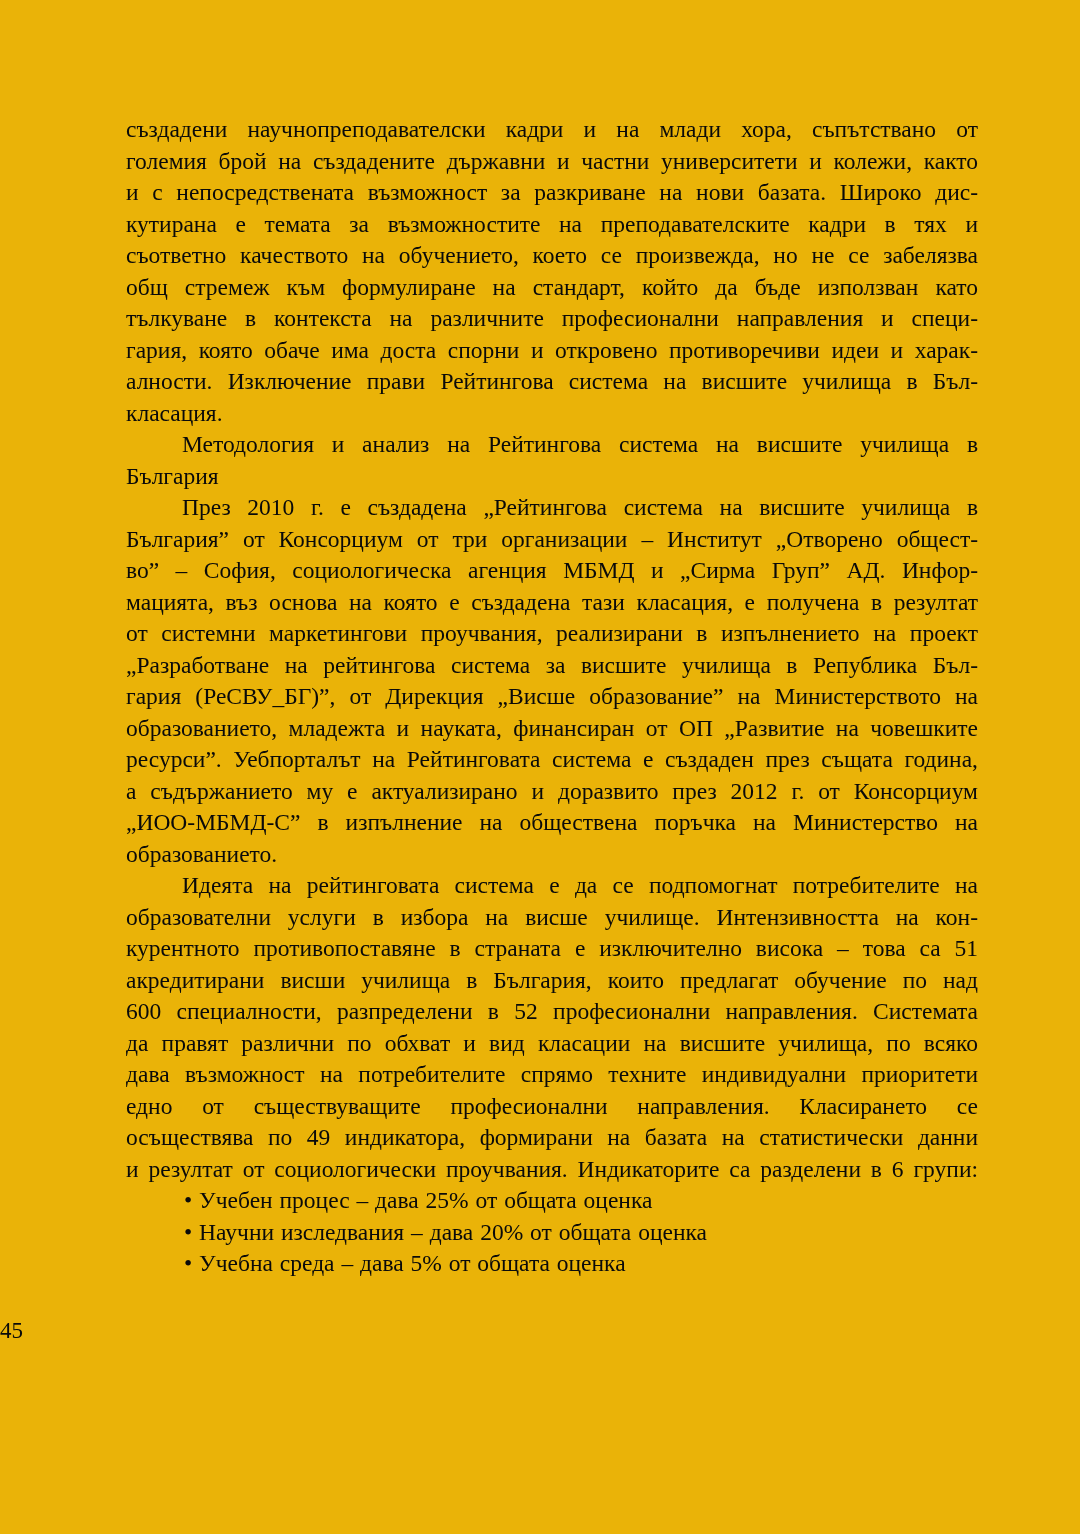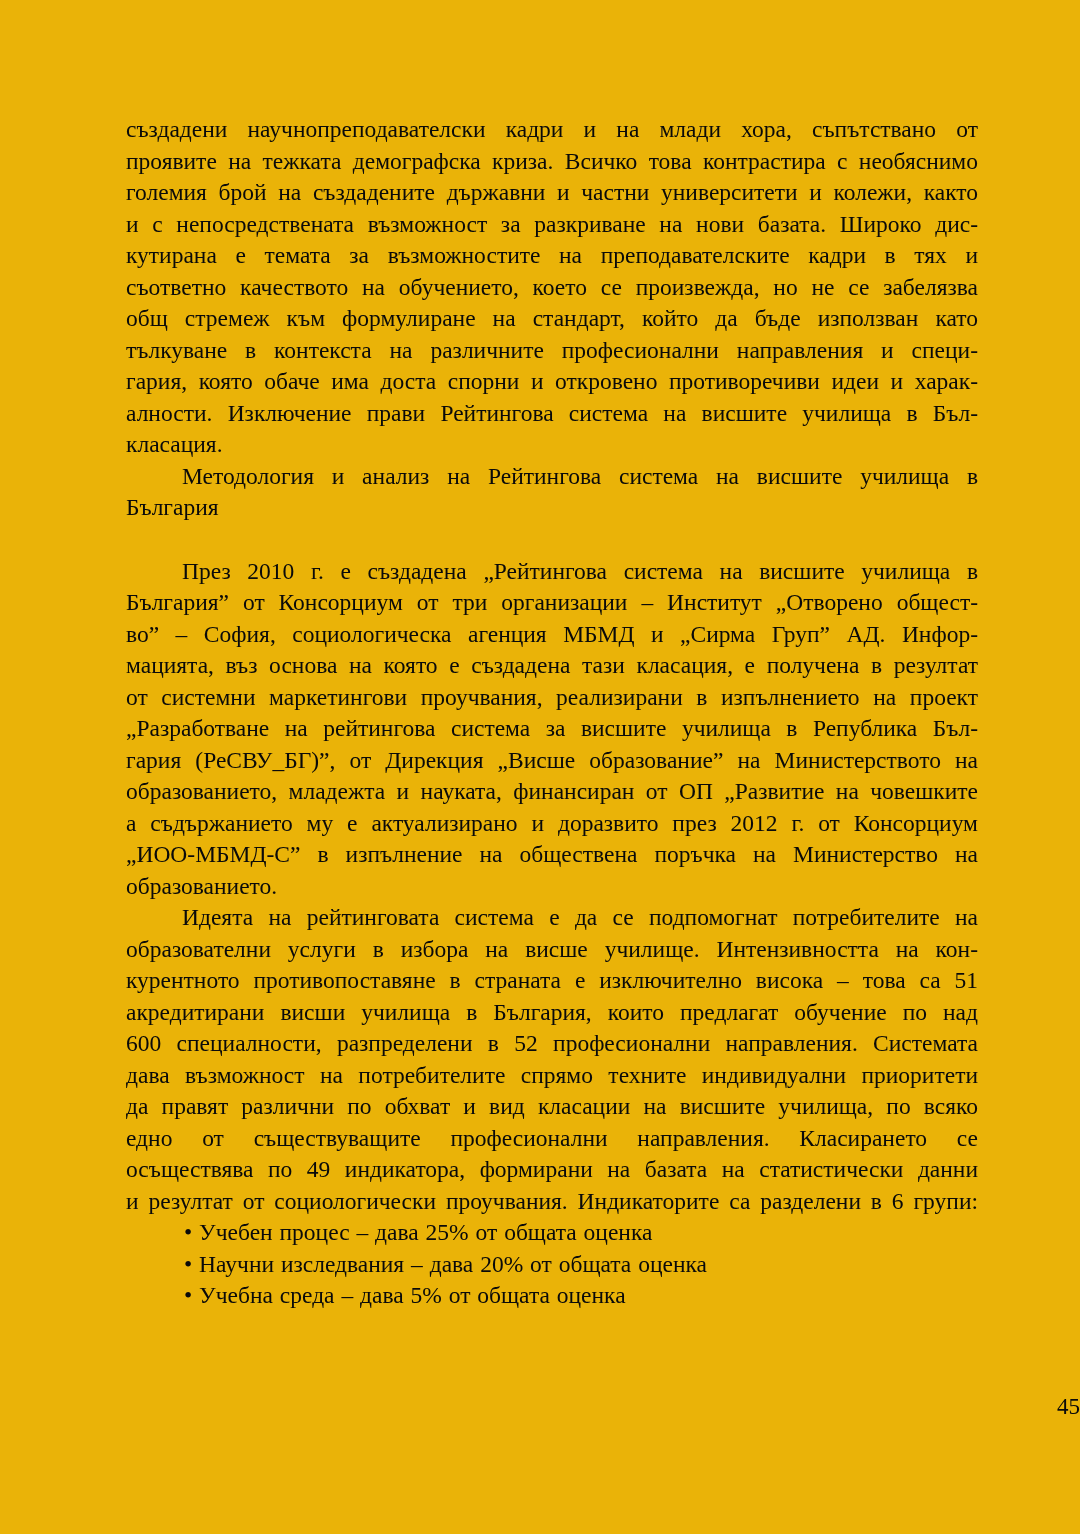--- a/index.html
+++ b/index.html
@@ -33,73 +33,72 @@
     text-align-last: left;
     word-spacing: 1px;
   }
   .line.just {
     text-align-last: justify;
   }
   .line.indent {
     padding-left: 56px;
   }
   .line.space-before {
-    margin-top: 32px;
   }
   .line.bullet {
     padding-left: 58px;
     text-align: center;
     text-align-last: left;
   }
   .page-number {
     position: absolute;
-    top: 1392px;
+    top: 1316px;
     left: 0;
     width: 1080px;
-    text-align: right;
+    text-align: left;
     font-size: 23px;
     line-height: 30px;
   }
 </style>
 </head>
 <body>
 
 <div class="page">
   <div class="text-block">
       <div class="line just">създадени научнопреподавателски кадри и на млади хора, съпътствано от</div>
-      <div class="line just">проявите на тежката демографска криза. Всичко това контрастира с необяснимо</div>
       <div class="line just">големия брой на създадените държавни и частни университети и колежи, както</div>
       <div class="line just">и с непосредствената възможност за разкриване на нови базата. Широко дис-</div>
       <div class="line just">кутирана е темата за възможностите на преподавателските кадри в тях и</div>
       <div class="line just">съответно качеството на обучението, което се произвежда, но не се забелязва</div>
       <div class="line just">общ стремеж към формулиране на стандарт, който да бъде използван като</div>
       <div class="line just">тълкуване в контекста на различните професионални направления и специ-</div>
       <div class="line just">гария, която обаче има доста спорни и откровено противоречиви идеи и харак-</div>
       <div class="line just">алности. Изключение прави Рейтингова система на висшите училища в Бъл-</div>
       <div class="line">класация.</div>
       <div class="line just indent">Методология и анализ на Рейтингова система на висшите училища в</div>
       <div class="line">България</div>
       <div class="line just indent space-before">През 2010 г. е създадена „Рейтингова система на висшите училища в</div>
       <div class="line just">България” от Консорциум от три организации – Институт „Отворено общест-</div>
       <div class="line just">во” – София, социологическа агенция МБМД и „Сирма Груп” АД. Инфор-</div>
       <div class="line just">мацията, въз основа на която е създадена тази класация, е получена в резултат</div>
       <div class="line just">от системни маркетингови проучвания, реализирани в изпълнението на проект</div>
       <div class="line just">„Разработване на рейтингова система за висшите училища в Република Бъл-</div>
       <div class="line just">гария (РеСВУ_БГ)”, от Дирекция „Висше образование” на Министерството на</div>
       <div class="line just">образованието, младежта и науката, финансиран от ОП „Развитие на човешките</div>
+      <div class="line just">ресурси”. Уебпорталът на Рейтинговата система е създаден през същата година,</div>
       <div class="line just">а съдържанието му е актуализирано и доразвито през 2012 г. от Консорциум</div>
       <div class="line just">„ИОО-МБМД-С” в изпълнение на обществена поръчка на Министерство на</div>
       <div class="line">образованието.</div>
       <div class="line just indent">Идеята на рейтинговата система е да се подпомогнат потребителите на</div>
       <div class="line just">образователни услуги в избора на висше училище. Интензивността на кон-</div>
       <div class="line just">курентното противопоставяне в страната е изключително висока – това са 51</div>
       <div class="line just">акредитирани висши училища в България, които предлагат обучение по над</div>
       <div class="line just">600 специалности, разпределени в 52 професионални направления. Системата</div>
+      <div class="line just">да правят различни по обхват и вид класации на висшите училища, по всяко</div>
       <div class="line just">дава възможност на потребителите спрямо техните индивидуални приоритети</div>
-      <div class="line just">да правят различни по обхват и вид класации на висшите училища, по всяко</div>
       <div class="line just">едно от съществуващите професионални направления. Класирането се</div>
       <div class="line just">осъществява по 49 индикатора, формирани на базата на статистически данни</div>
       <div class="line just">и резултат от социологически проучвания. Индикаторите са разделени в 6 групи:</div>
       <div class="line bullet">• Учебен процес – дава 25% от общата оценка</div>
       <div class="line bullet">• Научни изследвания – дава 20% от общата оценка</div>
       <div class="line bullet">• Учебна среда – дава 5% от общата оценка</div>
     </div>
   <div class="page-number">45</div>
 </div>
 

